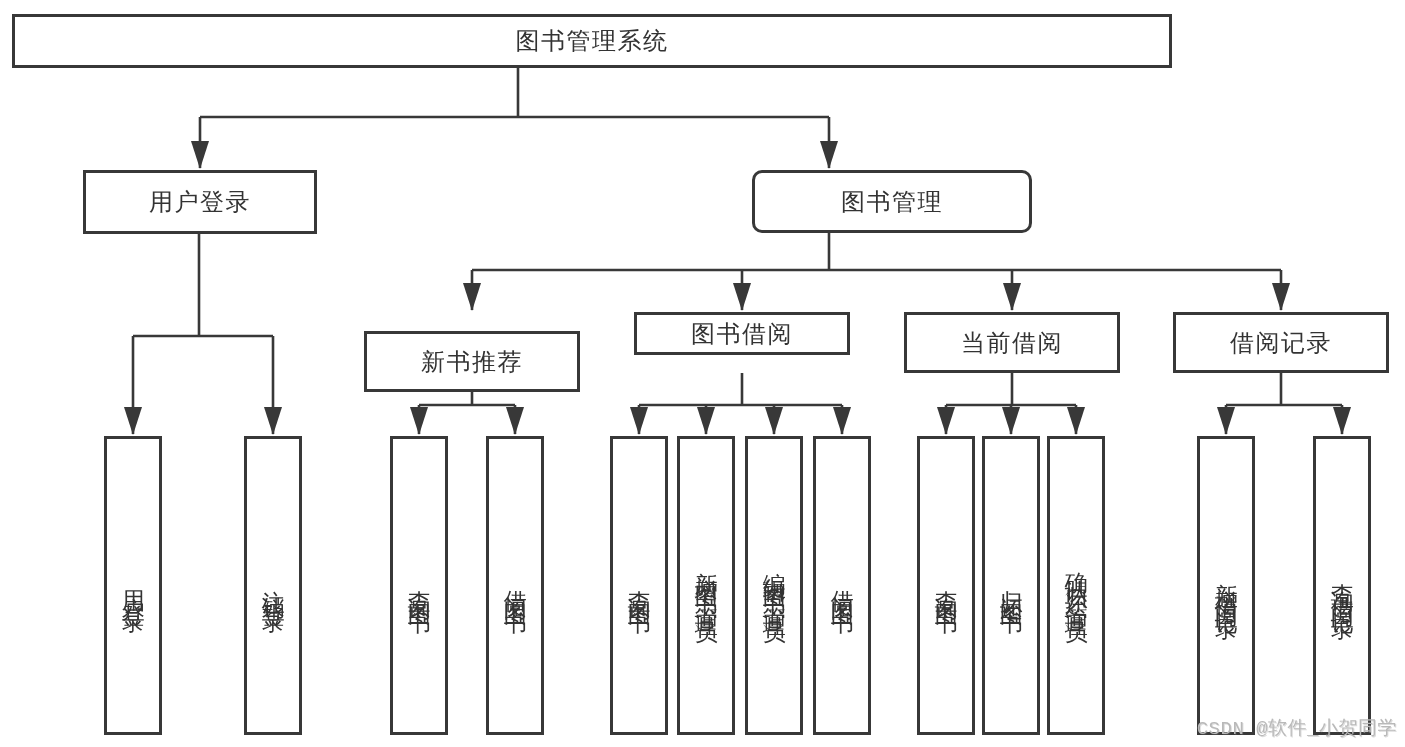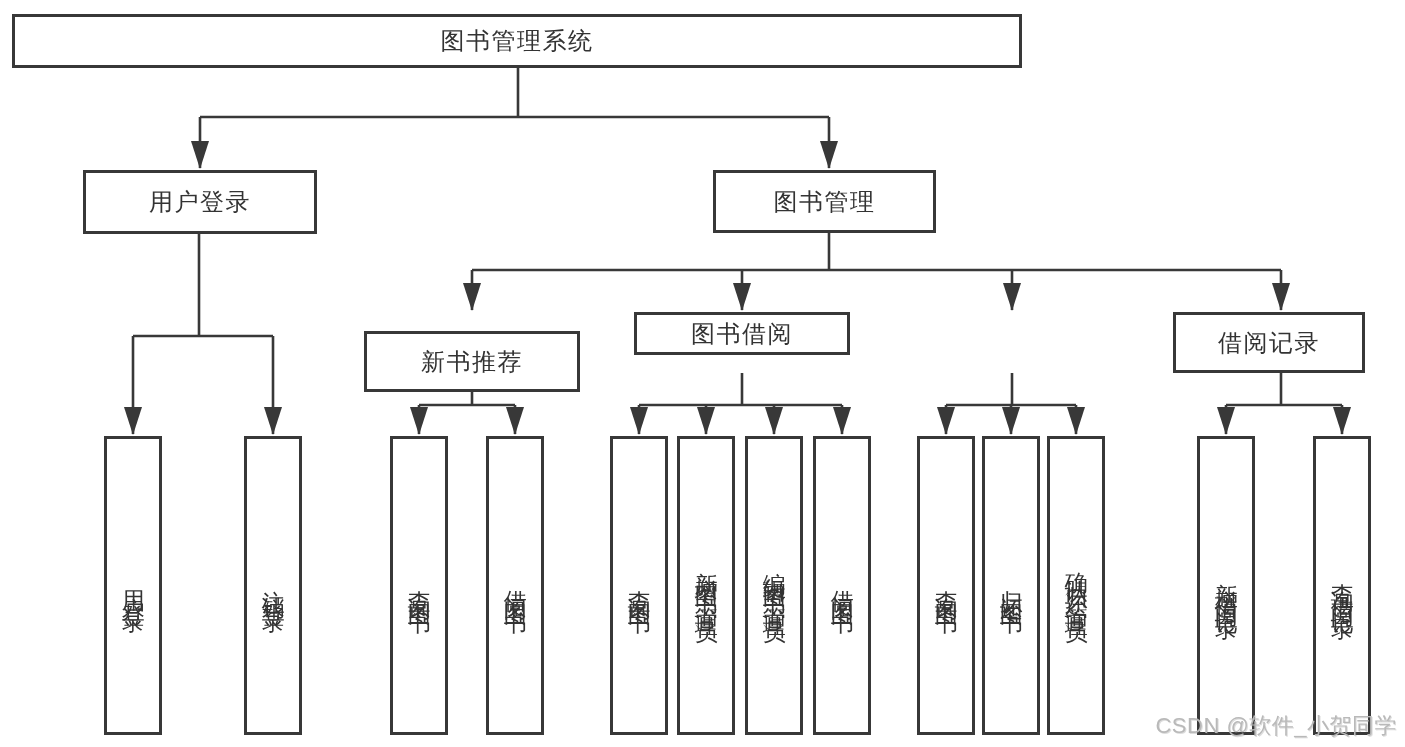--- a/index.html
+++ b/index.html
@@ -48,24 +48,25 @@
     writing-mode: vertical-rl;
     font-size: 23px;
     letter-spacing: 7px;
     white-space: normal;
     line-height: 1.1;
   }
   .watermark {
     position: absolute;
     right: 8px;
     bottom: 6px;
-    font-size: 22px;
+    font-size: 19px;
     color: var(--watermark);
     letter-spacing: 0.5px;
     text-shadow: 1px 1px 0 rgba(120,120,120,0.25);
+    font-family: Liberation Mono, monospace;
   }
 </style>
 </head>
 <body>
 
 <div class="canvas">
 
   <svg class="connectors" viewBox="0 0 1405 747" xmlns="http://www.w3.org/2000/svg">
     <defs>
       <marker id="arrowhead" markerUnits="userSpaceOnUse" markerWidth="30" markerHeight="22" viewBox="0 0 30 22" refX="28" refY="11" orient="auto">
@@ -107,28 +108,29 @@
     <path class="link" d="M946,405 L946,434" marker-end="url(#arrowhead)"></path>
     <path class="link" d="M1011,405 L1011,434" marker-end="url(#arrowhead)"></path>
     <path class="link" d="M1076,405 L1076,434" marker-end="url(#arrowhead)"></path>
 
     <path class="link" d="M1281,373 L1281,405"></path>
     <path class="link" d="M1226,405 L1342,405"></path>
     <path class="link" d="M1226,405 L1226,434" marker-end="url(#arrowhead)"></path>
     <path class="link" d="M1342,405 L1342,434" marker-end="url(#arrowhead)"></path>
   </svg>
 
-  <div class="node" style="left:12px; top:14px; width:1010px; height:54px;font-family:Liberation Mono, monospace;">图书管理系统</div>
+  <div class="node" style="left:12px; top:14px; width:1160px; height:54px;font-family:Liberation Mono, monospace;">图书管理系统</div>
 
   <div class="node" style="left:83px; top:170px; width:234px; height:64px;">用户登录</div>
-  <div class="node" style="left:713px; top:170px; width:223px; height:63px;">图书管理</div>
+  <div class="node" style="left:752px; top:170px; width:280px; height:63px;border-radius:10px;">图书管理</div>
 
   <div class="node" style="left:364px; top:312px; width:216px; height:61px;margin-top:19px;">新书推荐</div>
   <div class="node" style="left:634px; top:312px; width:216px; height:43px;">图书借阅</div>
-  <div class="node" style="left:1173px; top:312px; width:192px; height:61px;">借阅记录</div>
+  <div class="node" style="left:904px; top:312px; width:216px; height:61px;">当前借阅</div>
+  <div class="node" style="left:1173px; top:312px; width:216px; height:61px;">借阅记录</div>
 
   <div class="node leaf" style="left:104px; top:436px; width:58px; height:299px;">用户登录</div>
   <div class="node leaf" style="left:244px; top:436px; width:58px; height:299px;">注销登录</div>
 
   <div class="node leaf" style="left:390px; top:436px; width:58px; height:299px;">查询图书</div>
   <div class="node leaf" style="left:486px; top:436px; width:58px; height:299px;">借阅图书</div>
 
   <div class="node leaf" style="left:610px; top:436px; width:58px; height:299px;">查询图书</div>
   <div class="node leaf" style="left:677px; top:436px; width:58px; height:299px;">新增图书（管理员）</div>
   <div class="node leaf" style="left:745px; top:436px; width:58px; height:299px;">编辑图书（管理员）</div>

